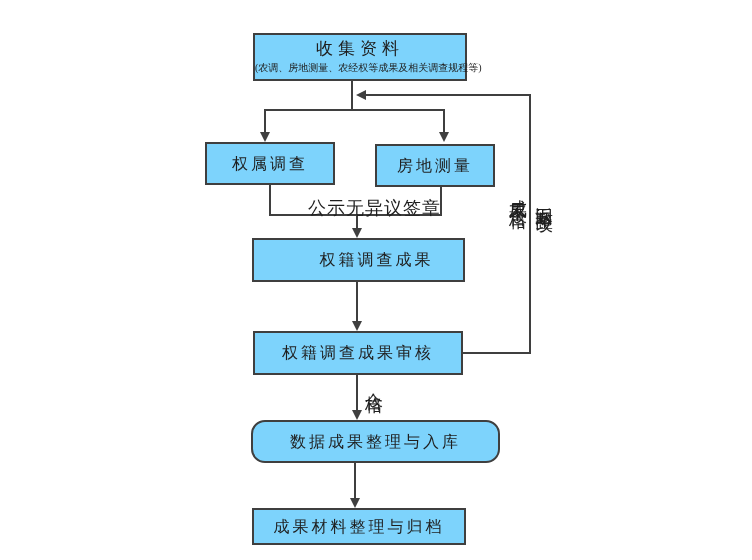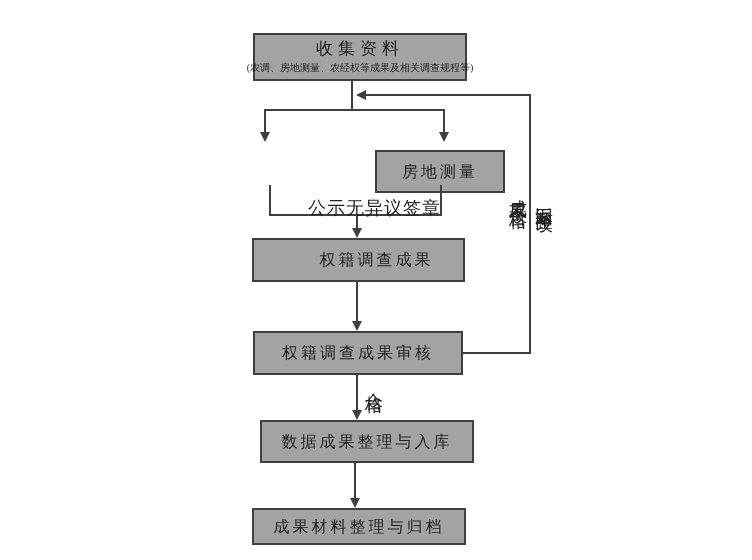--- a/index.html
+++ b/index.html
@@ -12,25 +12,24 @@
     position: relative;
     width: 752px;
     height: 560px;
     background: #ffffff;
     overflow: hidden;
     color: #1f1f1f;
   }
   .box {
     position: absolute;
     border: 2px solid #3f3f3f;
-    background: #a3a3a3;
+    background: #7dd3fc;
     box-sizing: border-box;
     display: flex;
     flex-direction: column;
-    align-items: center;
     justify-content: center;
     text-align: center;
   }
   .box-title {
     font-size: 16px;
     letter-spacing: 3px;
     line-height: 1.2;
     white-space: nowrap;
   }
   .box-title.big {
@@ -77,34 +76,37 @@
 </head>
 <body>
 
 <div id="canvas">
 
   <div class="box" style="left:253px; top:33px; width:214px; height:48px;">
     <div class="box-title big">收集资料</div>
     <div class="box-sub">(农调、房地测量、农经权等成果及相关调查规程等)</div>
   </div>
 
+  <div class="box" style="left:205px; top:142px; width:130px; height:43px;">
+    <div class="box-title">权属调查</div>
+  </div>
 
-  <div class="box" style="left:375px; top:150px; width:130px; height:43px;">
+  <div class="box" style="left:375px; top:144px; width:120px; height:43px;">
     <div class="box-title">房地测量</div>
   </div>
 
   <div class="box" style="left:252px; top:238px; width:213px; height:44px;padding-left:36px;">
     <div class="box-title">权籍调查成果</div>
   </div>
 
   <div class="box" style="left:253px; top:331px; width:210px; height:44px;">
     <div class="box-title">权籍调查成果审核</div>
   </div>
 
-  <div class="box" style="left:260px; top:420px; width:214px; height:43px;">
+  <div class="box" style="left:251px; top:420px; width:249px; height:43px;border-radius:14px;">
     <div class="box-title">数据成果整理与入库</div>
   </div>
 
   <div class="box" style="left:252px; top:508px; width:214px; height:37px;">
     <div class="box-title">成果材料整理与归档</div>
   </div>
 
   <div class="line" style="left:351px; top:81px; width:2px; height:29px;"></div>
   <div class="line" style="left:264px; top:109px; width:181px; height:2px;"></div>
   <div class="line" style="left:264px; top:109px; width:2px; height:25px;"></div>

